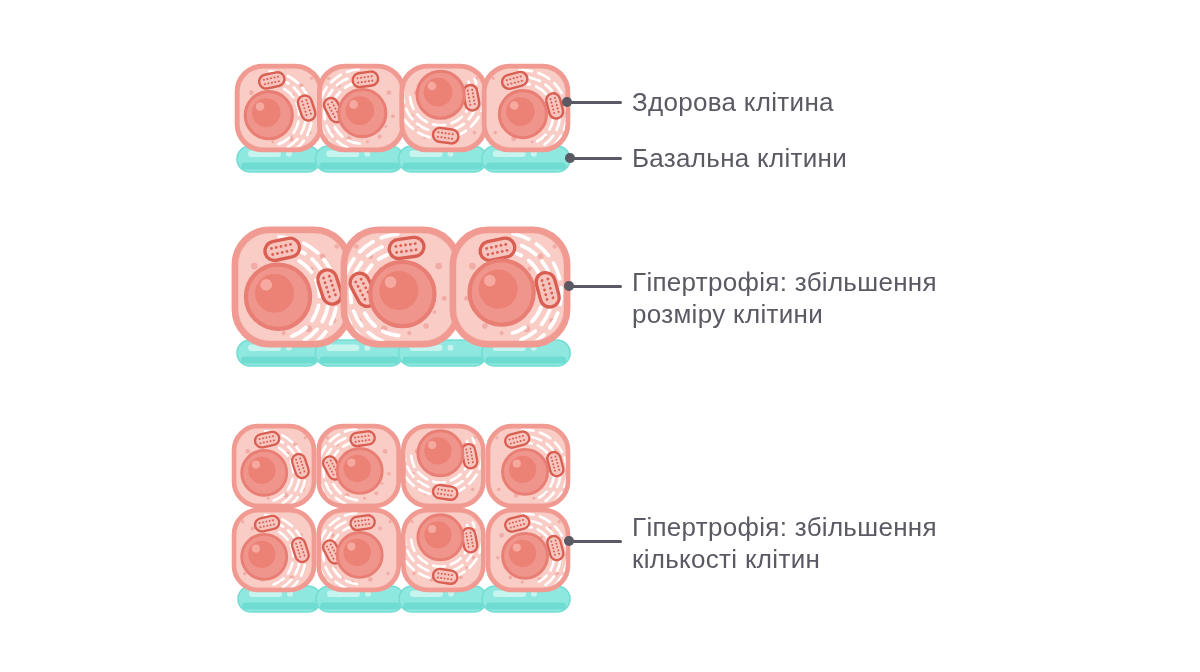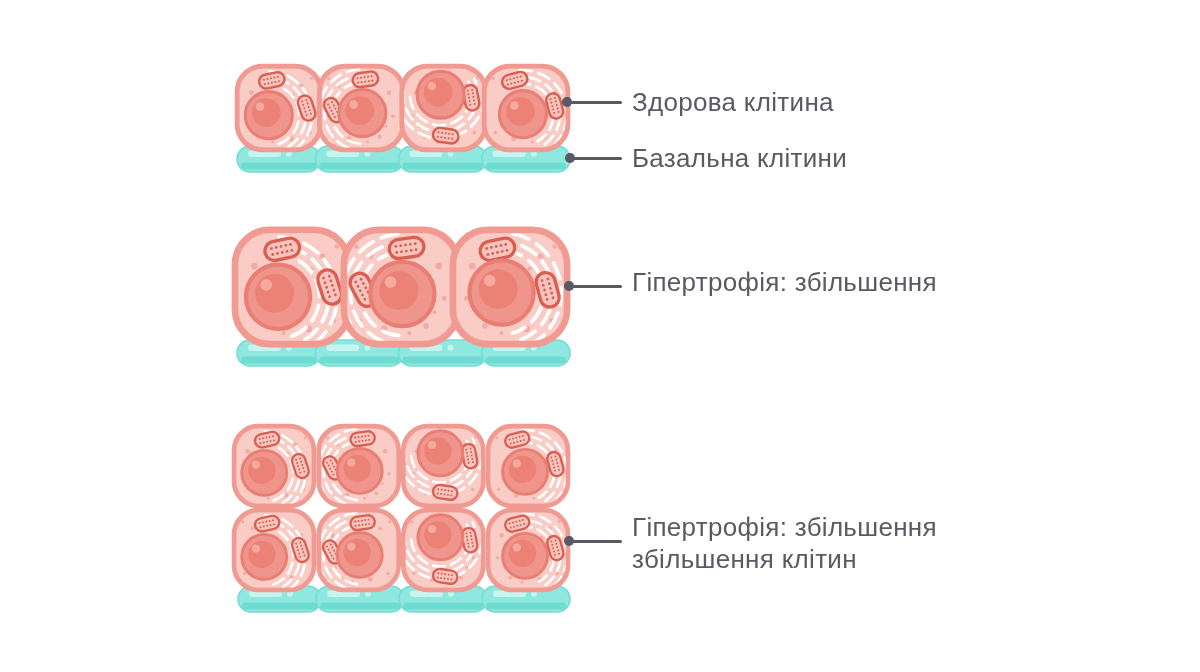--- a/index.html
+++ b/index.html
@@ -569,20 +569,21 @@
   <div class="lbl" style="left:632px;top:86px">
     <span>Здорова клітина</span>
   </div>
 
   <div class="lbl" style="left:632px;top:142px">
     <span>Базальна клітини</span>
   </div>
 
   <div class="lbl" style="left:632px;top:266px">
     <span>Гіпертрофія: збільшення</span><br>
+    <span>розміру клітини</span>
   </div>
 
   <div class="lbl" style="left:632px;top:511px">
     <span>Гіпертрофія: збільшення</span><br>
-    <span>збільшення клітин</span>
+    <span>кількості клітин</span>
   </div>
 
 </div>
 
 </body></html>

